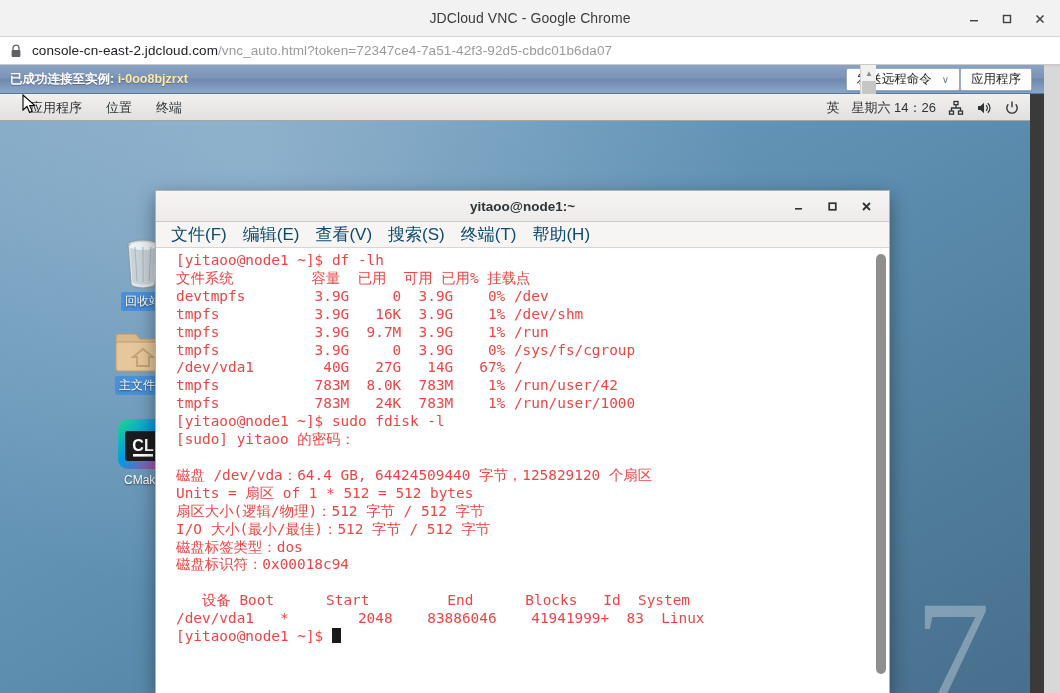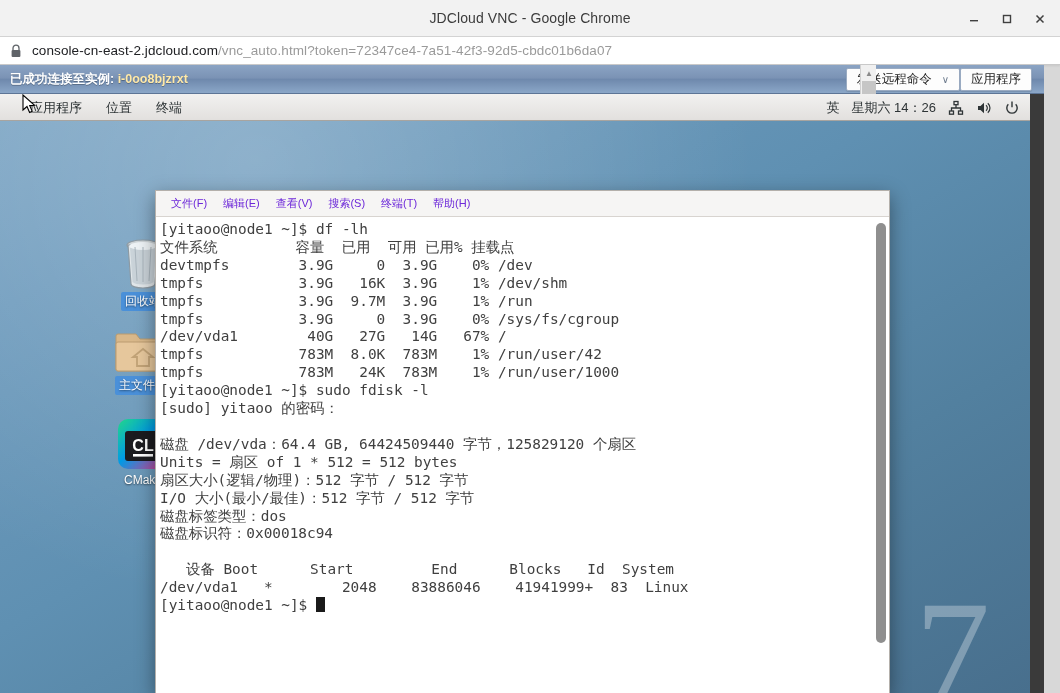--- a/index.html
+++ b/index.html
@@ -147,32 +147,32 @@
     border-bottom: 1px solid #cdc7c2;
     display: flex; align-items: center; justify-content: center; position: relative;
   }
   .term-title { font-size: 13.5px; color: #2e3436; font-weight: bold; }
   .term-wctrl { position: absolute; right: 6px; top: 0; height: 31px; display: flex; align-items: center; }
   .term-wbtn { width: 34px; height: 26px; display:flex; align-items:center; justify-content:center; color:#2e3436; }
   .term-menubar {
     height: 26px; background: #f6f5f4; border-bottom: 1px solid #d8d4d0;
     display: flex; align-items: center; padding-left: 8px; gap: 2px;
   }
-  .term-menu { font-size: 11px; color: #6d28d9; padding: 2px 7px; }
+  .term-menu { font-size: 17px; color: #0c4a6e; padding: 2px 7px; }
   .term-body {
     flex: 1; position: relative; background: #ffffff; overflow: hidden;
     display: flex;
   }
   .term-text {
     flex: 1;
-    padding: 4px 0 0 4px;
+    padding: 4px 0 0 20px;
     font-family: "DejaVu Sans Mono", monospace;
     font-size: 14.4px;
     line-height: 17.9px;
-    color: #404040;
+    color: #ef4444;
     white-space: pre;
     overflow: hidden;
   }
   .term-scroll {
     width: 17px; background: #ffffff; position: relative; border-left: 1px solid #ffffff;
   }
   .term-scroll .tthumb {
     position: absolute; left: 3px; top: 6px; width: 10px; height: 420px;
     background: #8f8f8f; border-radius: 5px;
   }
@@ -304,20 +304,40 @@
           <rect x="1" y="1" width="50" height="50" rx="10" fill="url(#clg)"></rect>
           <rect x="8" y="13" width="36" height="30" rx="3" fill="#1b1b1f"></rect>
           <text x="26" y="33" font-family="Liberation Sans, sans-serif" font-size="16" font-weight="bold" fill="#ffffff" text-anchor="middle">CL</text>
           <rect x="16" y="36" width="20" height="2.6" fill="#ffffff"></rect>
         </svg>
       </span>
       <span class="label">CMake</span>
     </div>
 
     <div class="term-window" style="left: 155px; top: 96px;" id="termwin">
+      <div class="term-titlebar">
+        <div class="term-title">yitaoo@node1:~</div>
+        <div class="term-wctrl">
+          <div class="term-wbtn">
+            <svg width="13" height="13" viewBox="0 0 13 13">
+                <rect x="3" y="8" width="7" height="1.6" fill="#2e3436"></rect>
+              </svg>
+          </div>
+          <div class="term-wbtn">
+            <svg width="13" height="13" viewBox="0 0 13 13">
+                <rect x="3.2" y="3.2" width="6.6" height="6.6" fill="none" stroke="#2e3436" stroke-width="1.7"></rect>
+              </svg>
+          </div>
+          <div class="term-wbtn">
+            <svg width="13" height="13" viewBox="0 0 13 13">
+                <path d="M3 3 L10 10 M10 3 L3 10" stroke="#2e3436" stroke-width="1.8"></path>
+              </svg>
+          </div>
+        </div>
+      </div>
       <div class="term-menubar">
         <span class="term-menu">文件(F)</span>
         <span class="term-menu">编辑(E)</span>
         <span class="term-menu">查看(V)</span>
         <span class="term-menu">搜索(S)</span>
         <span class="term-menu">终端(T)</span>
         <span class="term-menu">帮助(H)</span>
       </div>
       <div class="term-body">
         <div class="term-text" id="term-text"><div>[yitaoo@node1 ~]$ df -lh</div><div>文件系统         容量  已用  可用 已用% 挂载点</div><div>devtmpfs        3.9G     0  3.9G    0% /dev</div><div>tmpfs           3.9G   16K  3.9G    1% /dev/shm</div><div>tmpfs           3.9G  9.7M  3.9G    1% /run</div><div>tmpfs           3.9G     0  3.9G    0% /sys/fs/cgroup</div><div>/dev/vda1        40G   27G   14G   67% /</div><div>tmpfs           783M  8.0K  783M    1% /run/user/42</div><div>tmpfs           783M   24K  783M    1% /run/user/1000</div><div>[yitaoo@node1 ~]$ sudo fdisk -l</div><div>[sudo] yitaoo 的密码：</div><div>&nbsp;</div><div>磁盘 /dev/vda：64.4 GB, 64424509440 字节，125829120 个扇区</div><div>Units = 扇区 of 1 * 512 = 512 bytes</div><div>扇区大小(逻辑/物理)：512 字节 / 512 字节</div><div>I/O 大小(最小/最佳)：512 字节 / 512 字节</div><div>磁盘标签类型：dos</div><div>磁盘标识符：0x00018c94</div><div>&nbsp;</div><div>   设备 Boot      Start         End      Blocks   Id  System</div><div>/dev/vda1   *        2048    83886046    41941999+  83  Linux</div><div><span>[yitaoo@node1 ~]$ </span><span class="cursor-block"></span></div></div>

